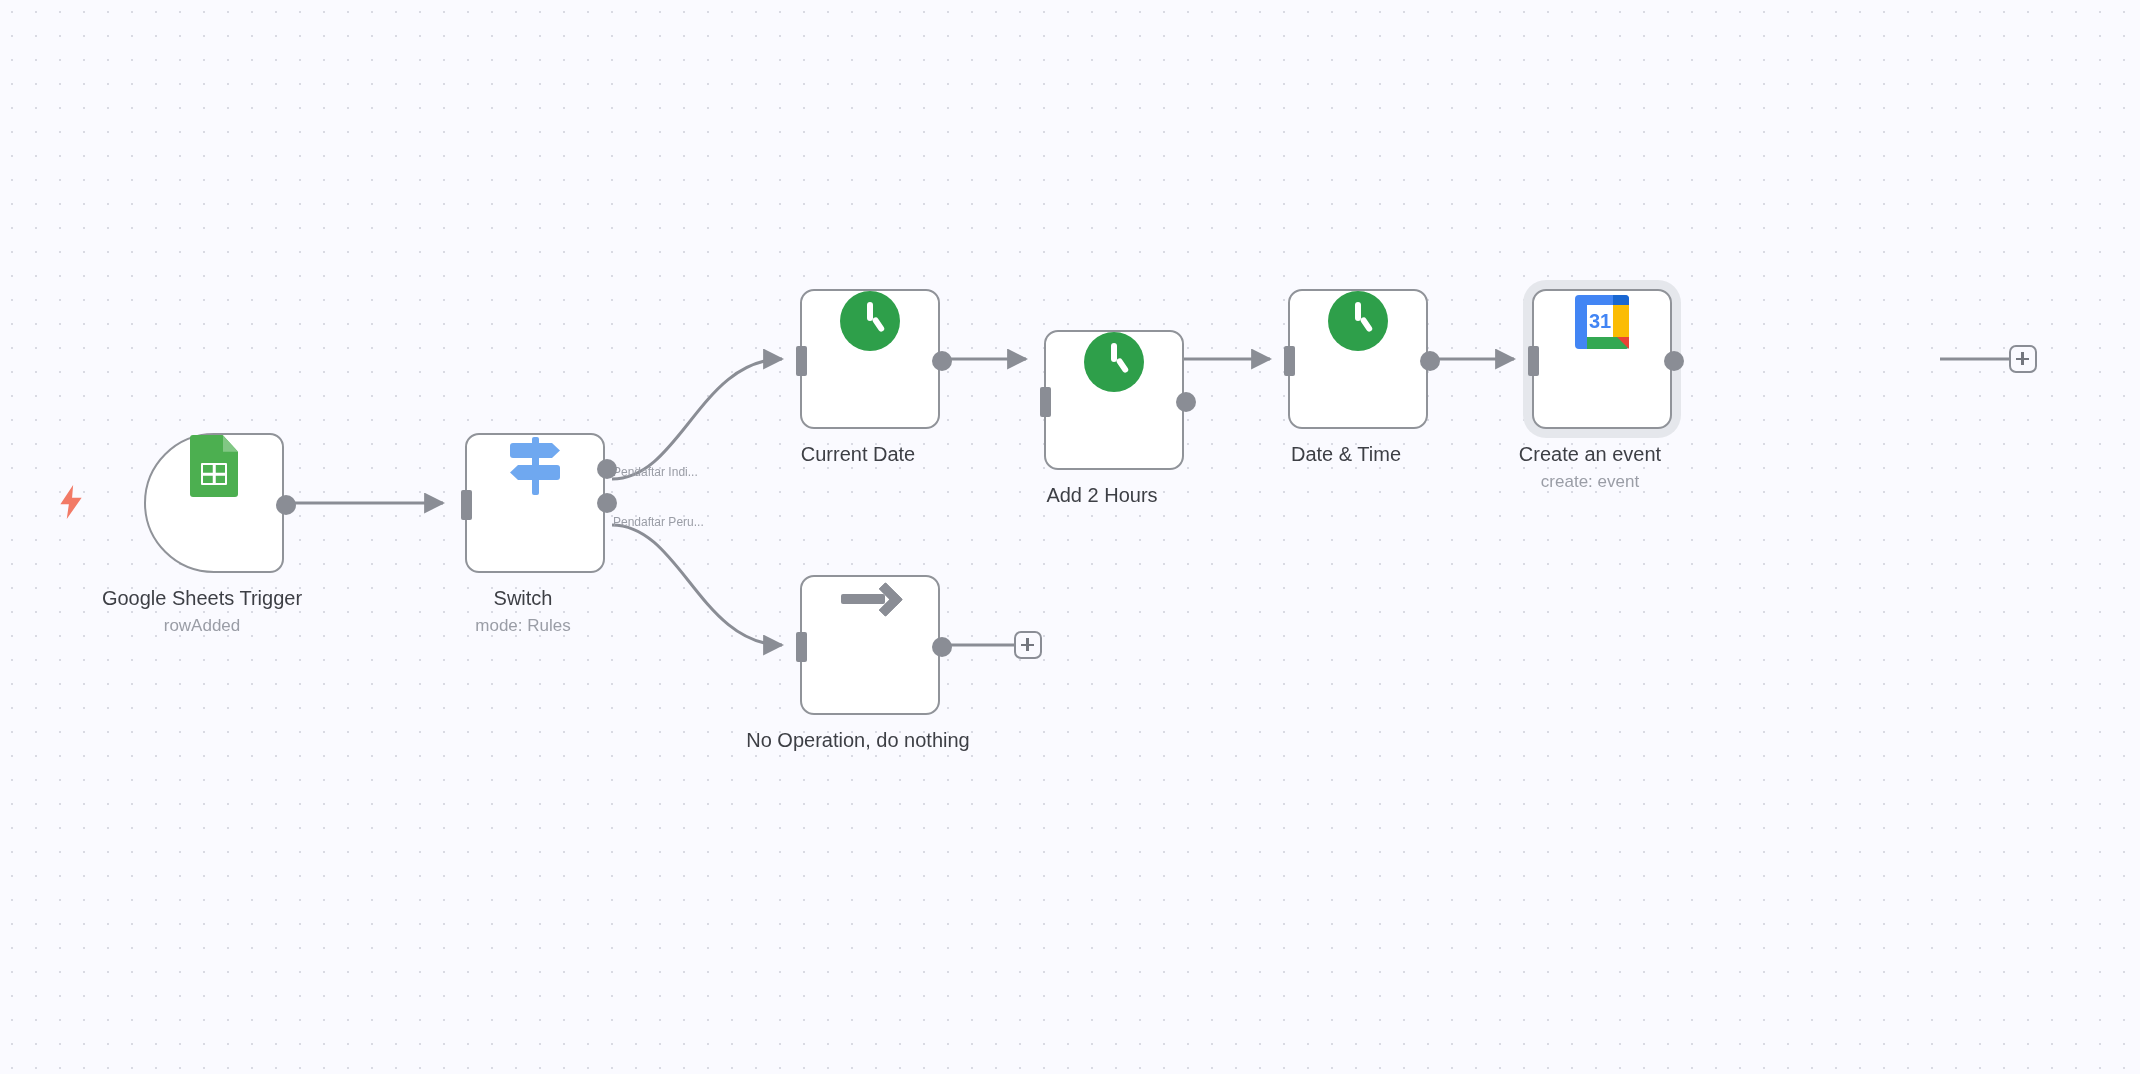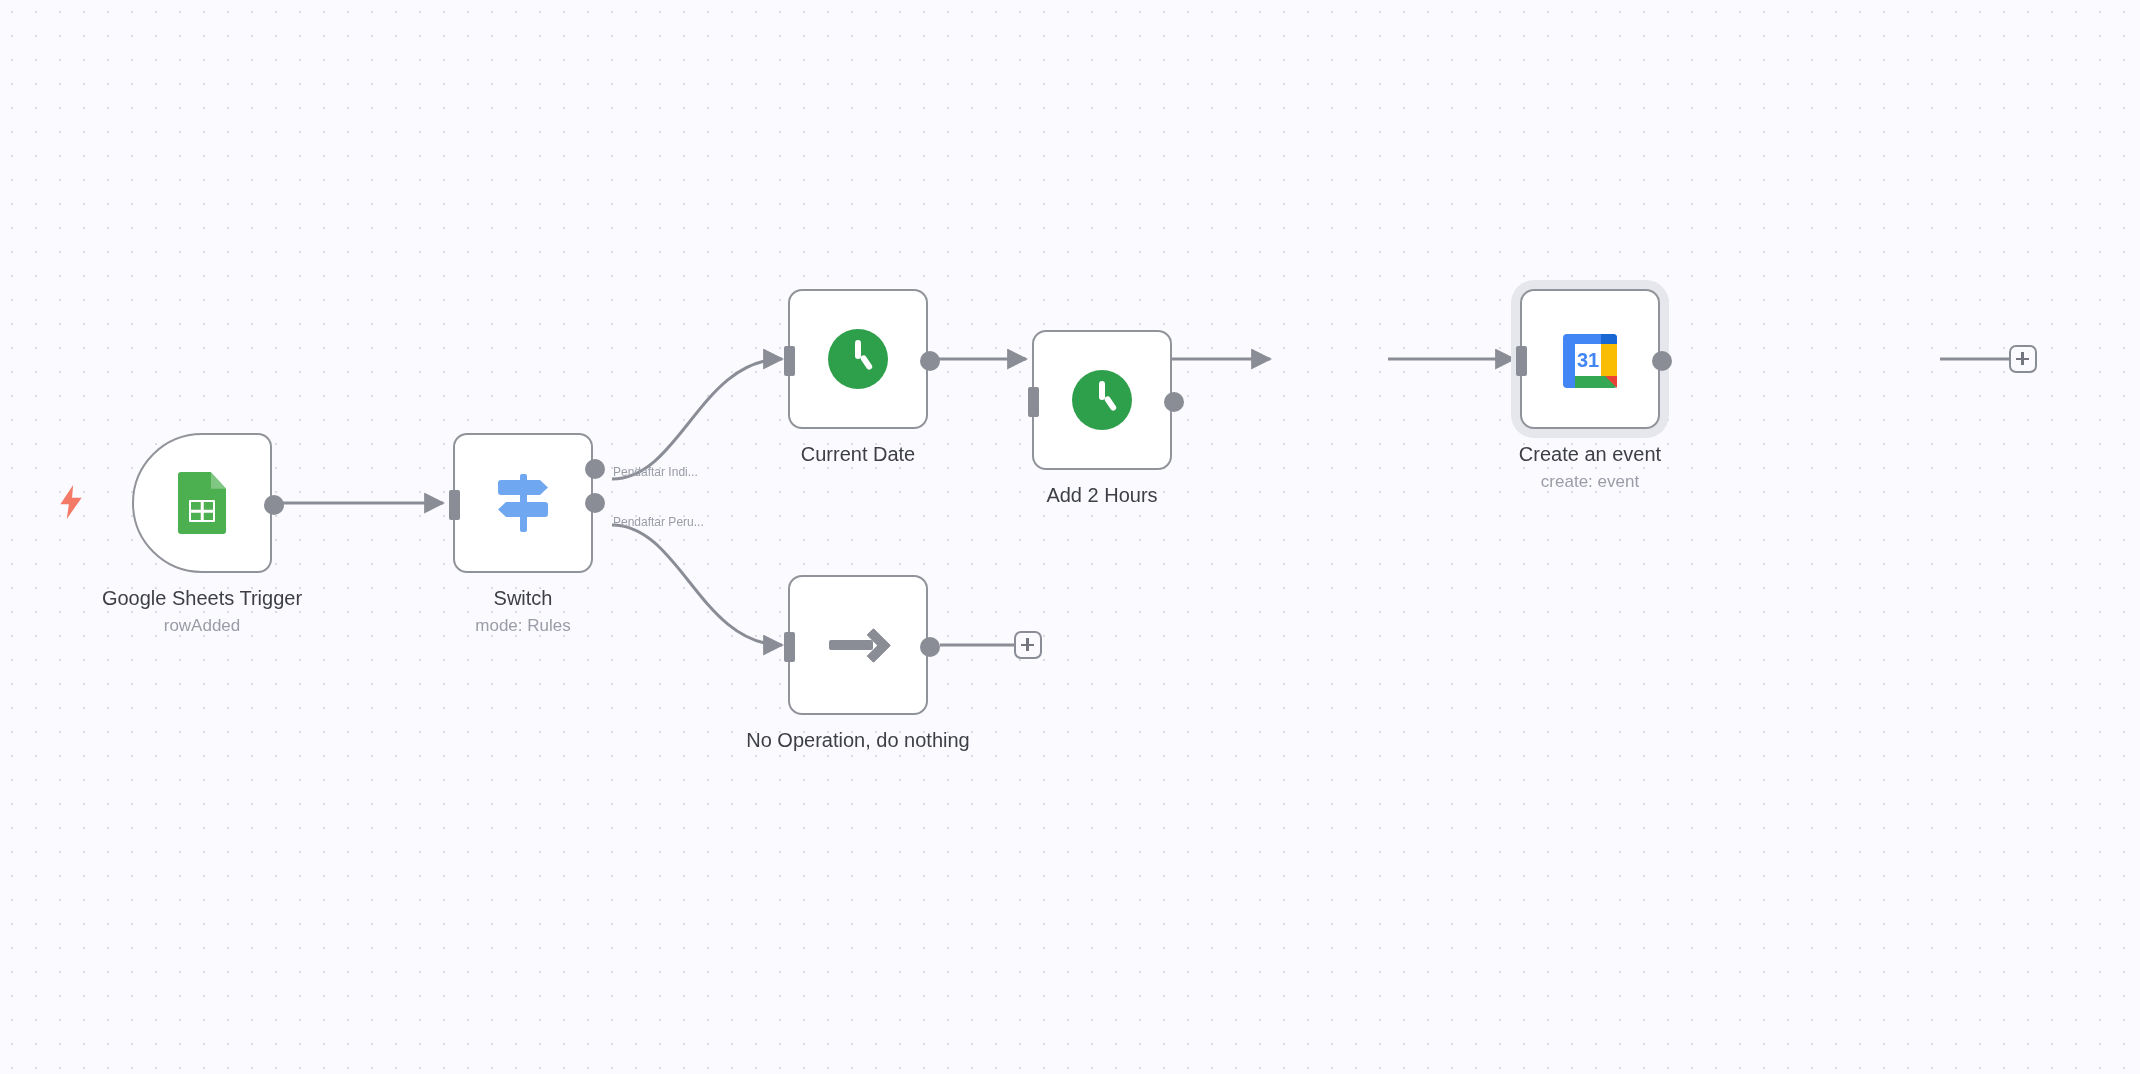--- a/index.html
+++ b/index.html
@@ -34,28 +34,27 @@
 
   
   .node {
     position: absolute;
     width: 140px;
     height: 140px;
   }
 
   .node-box {
     position: absolute;
-    left: 0; top: 0;
+    left: 12px; top: 0;
     width: 140px;
     height: 140px;
     background: #ffffff;
     border: 2.5px solid #909399;
     border-radius: 14px;
     display: flex;
-    align-items: center;
     justify-content: center;
   }
 
   
   .node.trigger .node-box {
     border-radius: 70px 14px 14px 70px;
   }
 
   .node.selected .node-box {
     box-shadow: 0 0 0 9px #e5e7ec;
@@ -329,20 +328,28 @@
 
   <div class="node" style="left:1032px; top:289px;margin-top:41px;">
     <div class="node-box">
       <div class="port-in"></div>
       <div class="clock-icon"></div>
       <div class="port-out"></div>
     </div>
     <div class="node-label">Add 2 Hours</div>
   </div>
 
+  <div class="node" style="left:1276px; top:289px;">
+    <div class="node-box">
+      <div class="port-in"></div>
+      <div class="clock-icon"></div>
+      <div class="port-out"></div>
+    </div>
+    <div class="node-label">Date &amp; Time</div>
+  </div>
 
   <div class="node selected" style="left:1520px; top:289px;">
     <div class="node-box">
       <div class="port-in"></div>
       <div class="gcal-icon">
         <svg viewBox="0 0 58 58" width="58" height="58">
           <path d="M6 4 h46 a4 4 0 0 1 4 4 v46 a4 4 0 0 1 -4 4 h-46 a4 4 0 0 1 -4 -4 v-46 a4 4 0 0 1 4 -4 z" fill="#4285f4"></path>
           <path d="M40 4 h12 a4 4 0 0 1 4 4 v6 h-16 z" fill="#1967d2"></path>
           <path d="M40 14 h16 v32 h-16 z" fill="#fbbc04"></path>
           <path d="M14 46 h42 v8 a4 4 0 0 1 -4 4 h-38 z" fill="#34a853"></path>

